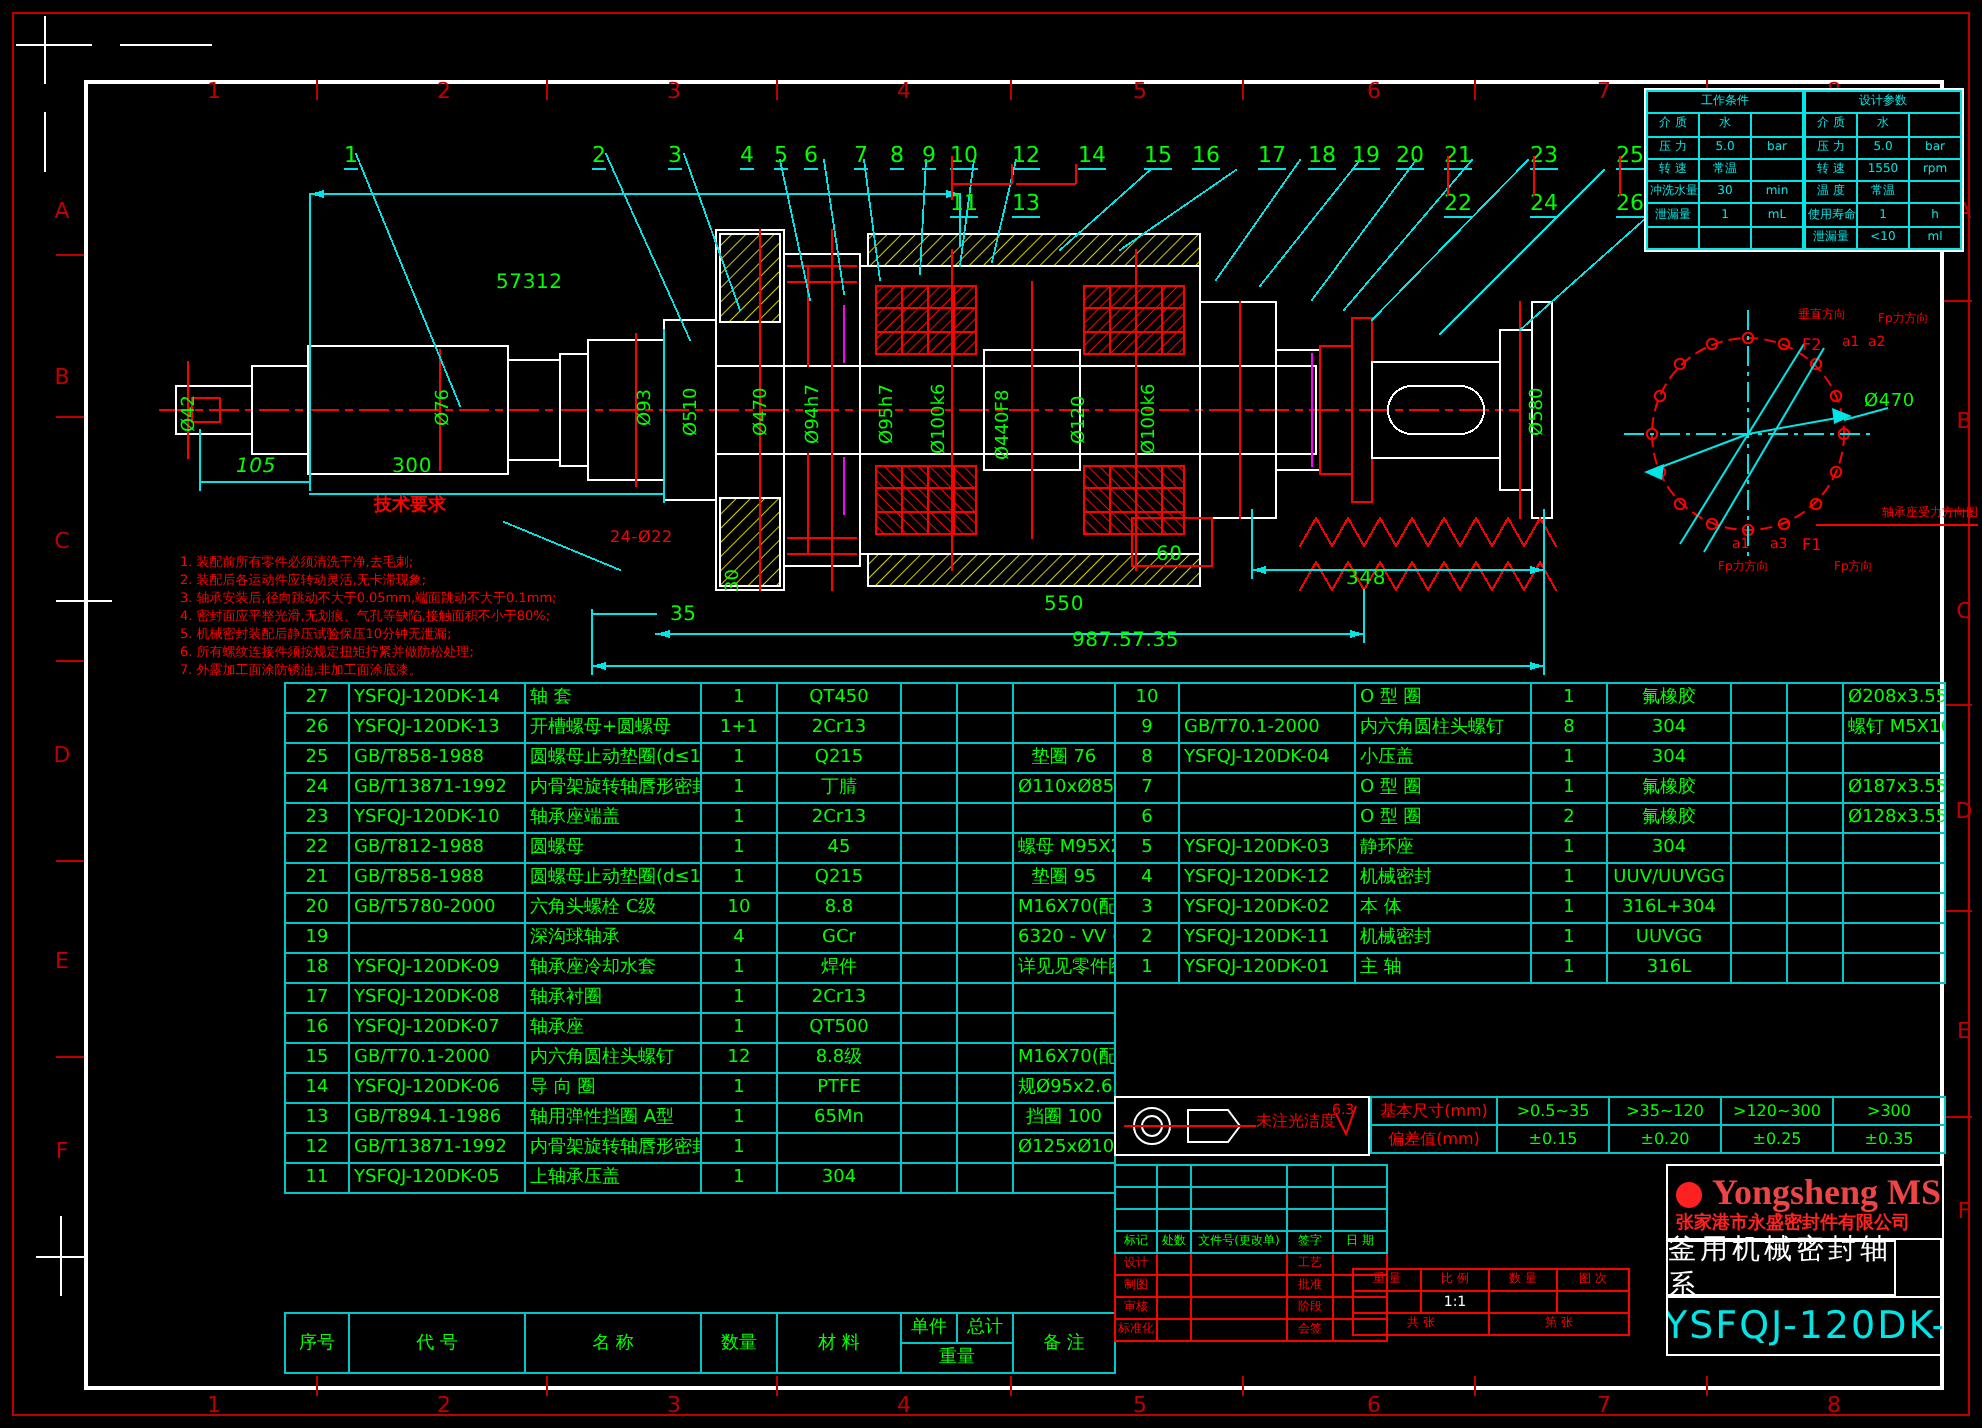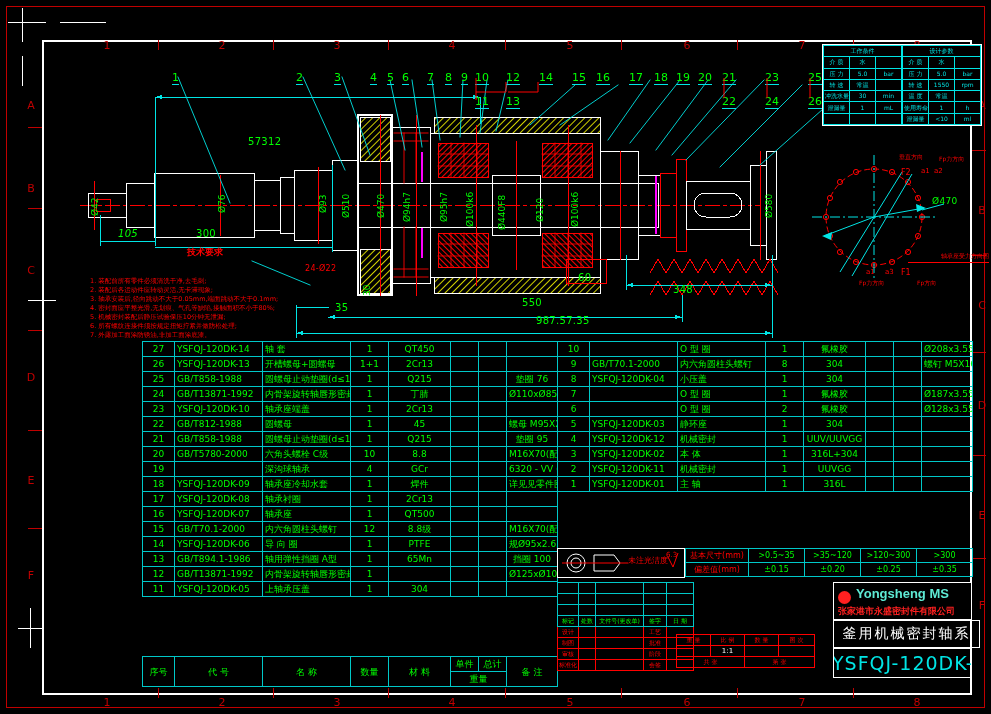--- a/index.html
+++ b/index.html
@@ -107,21 +107,21 @@
     border-collapse: collapse; font-size: 7px;
     font-family: "DejaVu Sans", sans-serif; table-layout: fixed;
   }
   table.sig td { border: 1px solid #00c8c8; height: 11px; padding: 0 1px; line-height: 10px; }
   table.sig td.red { border-color: #ff0000; color: #ff0000; }
 
   .notes-title { color:#ff0000; font-size:9px; font-weight:bold; }
   .note-line { color:#ff0000; font-size:6.5px; white-space:nowrap; line-height:9px; }
 
   .logo-box { background:#000; }
-  .logo-text { color:#5eead4; font-size:13px; font-weight:bold; font-family:Liberation Sans, sans-serif; }
+  .logo-text { color:#ef4444; font-size:18px; font-weight:bold; font-family:Liberation Serif, serif; }
   .logo-sub  { color:#ff2020; font-size:9px; font-weight:bold; font-family:"DejaVu Sans", sans-serif; }
   .logo-dot  { width:13px; height:13px; border-radius:50%; background:#ff2020; display:inline-block; vertical-align:middle; }
 
   .title-cn  { color:#ffffff; font-size:17px; letter-spacing:7px; font-family:"DejaVu Sans", sans-serif; }
   .prodname  { color:#ffffff; font-size:14px; letter-spacing:2px; font-family:"DejaVu Sans", sans-serif; }
   .drawno    { color:#00e5e5; font-size:19px; letter-spacing:1px; font-family:"DejaVu Sans", sans-serif; white-space:nowrap; }
 
   svg { display:block; overflow: visible; }
 </style>
 </head>
@@ -1071,21 +1071,21 @@
     </table>
 
   <div class="abs logo-box" style="left:833px;top:582px;width:139px;height:38px;border:1px solid #ffffff;">
     <div class="abs" style="left:4px;top:4px;">
       <span class="logo-dot"></span>
     </div>
     <div class="abs logo-text" style="left:22px;top:3px;">Yongsheng MS</div>
     <div class="abs logo-sub" style="left:4px;top:22px;">张家港市永盛密封件有限公司</div>
   </div>
 
-  <div class="abs" style="left:833px;top:620px;width:147px;height:28px;border:1px solid #ffffff;display:flex;align-items:center;justify-content:center;">
+  <div class="abs" style="left:833px;top:620px;width:115px;height:28px;border:1px solid #ffffff;display:flex;align-items:center;justify-content:center;">
     <div class="prodname">釜用机械密封轴系</div>
   </div>
 
   <div class="abs" style="left:833px;top:648px;width:139px;height:30px;border:1px solid #ffffff;overflow:hidden;display:flex;align-items:center;">
     <div class="drawno" style="margin-left:-2px;">YSFQJ-120DK-00</div>
   </div>
 
 </div>
 
 </body></html>

